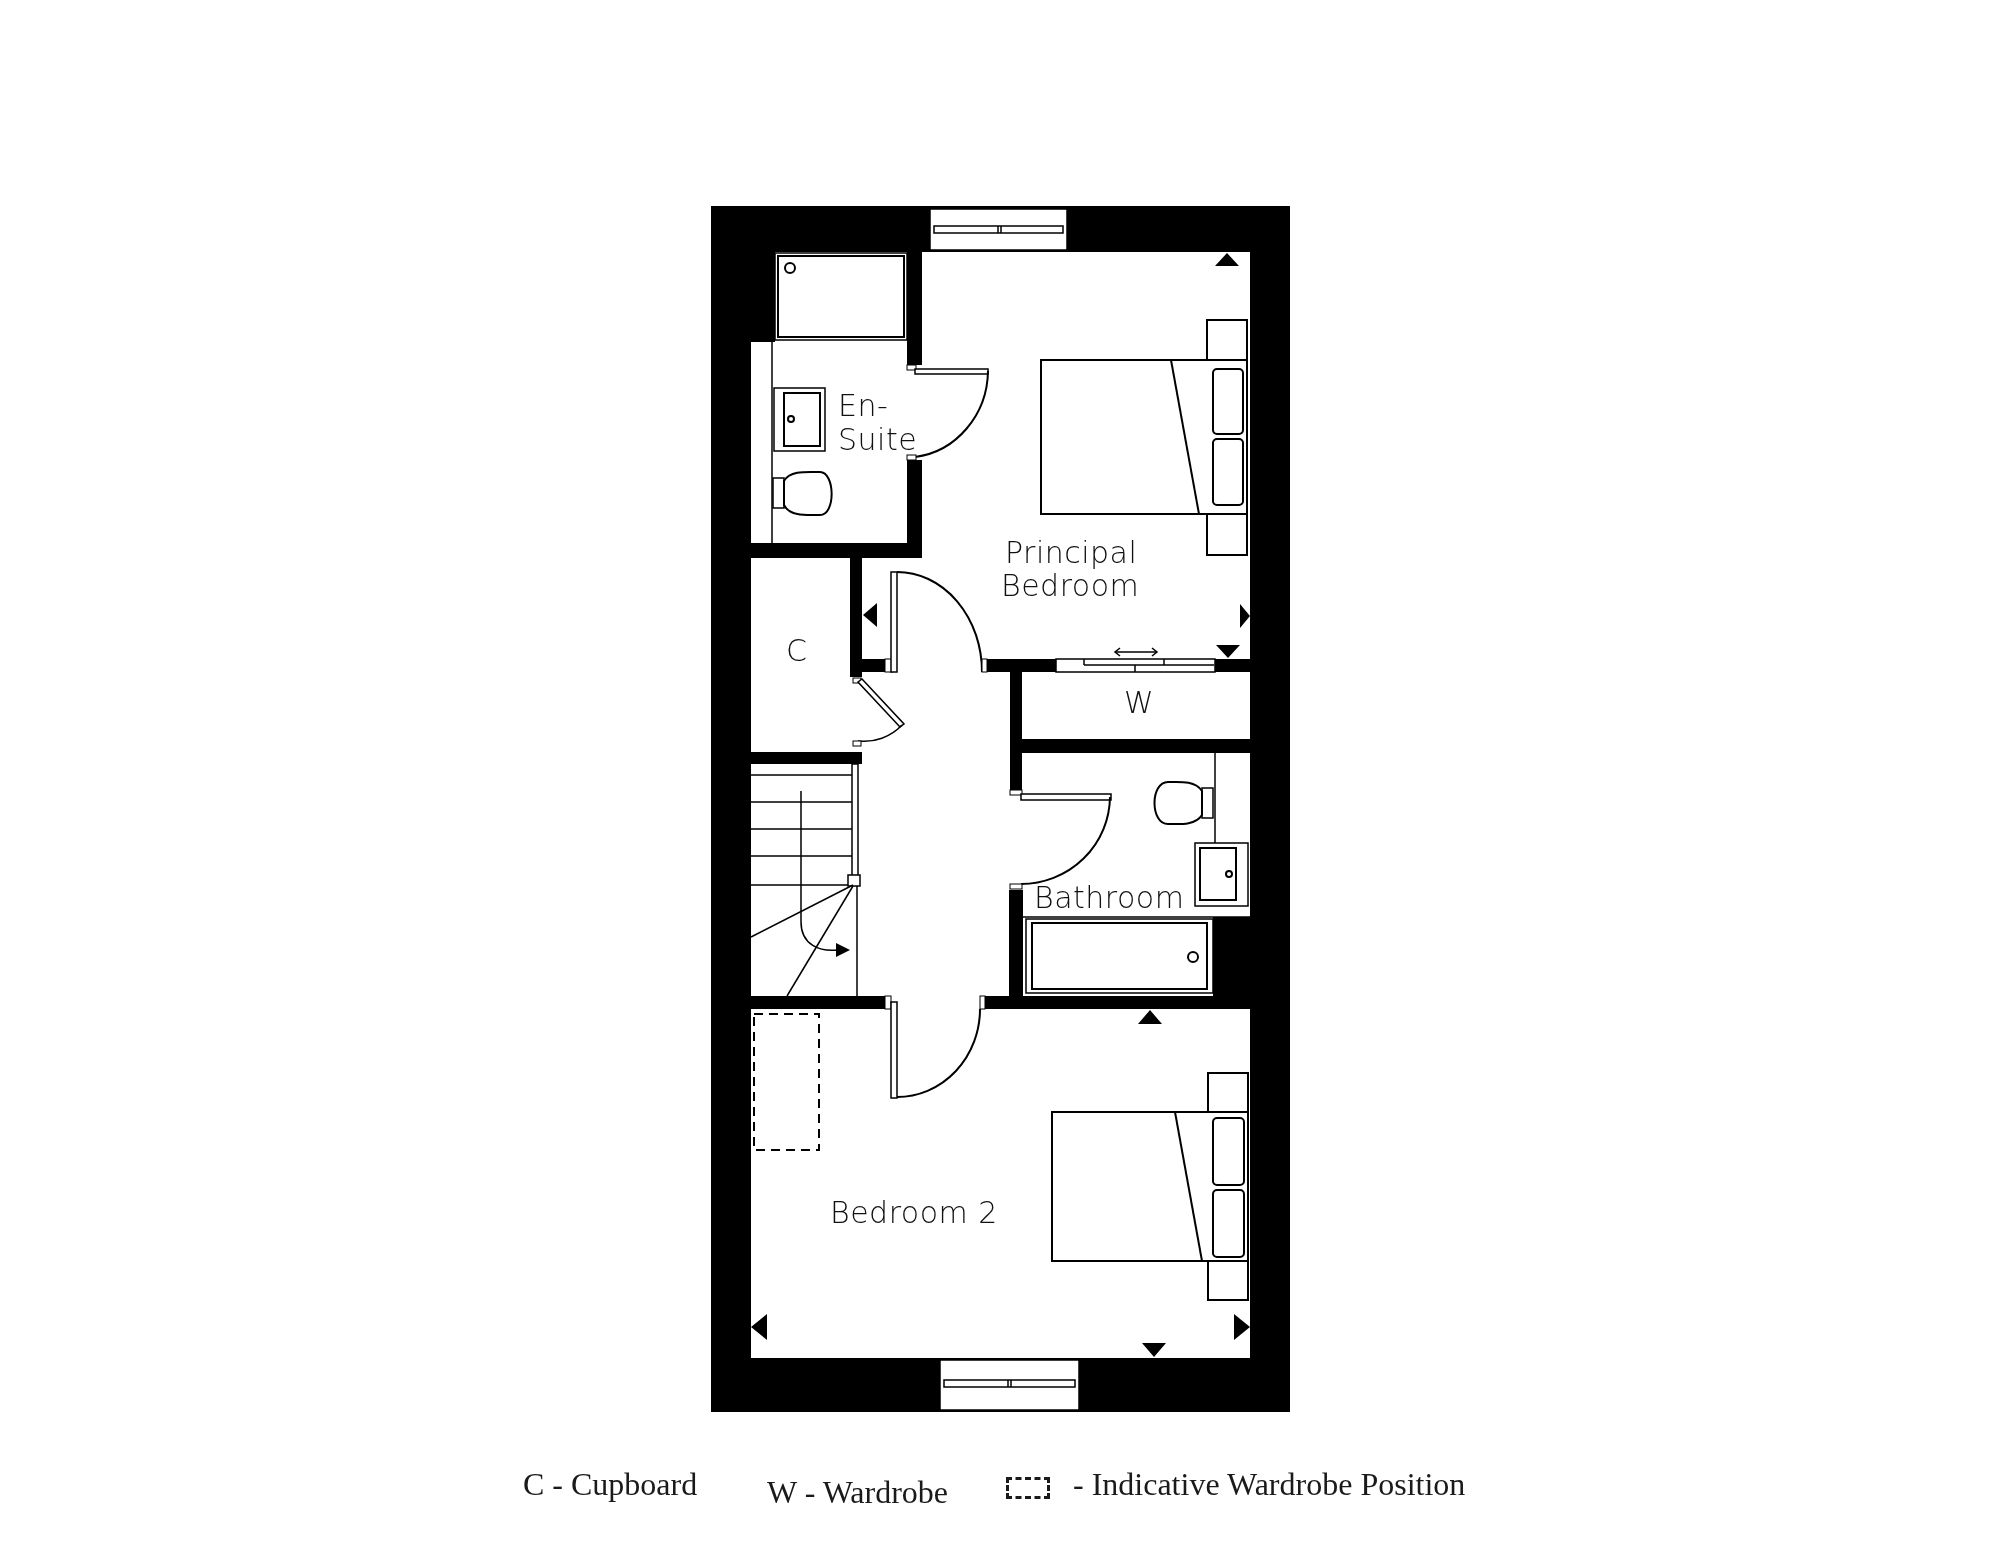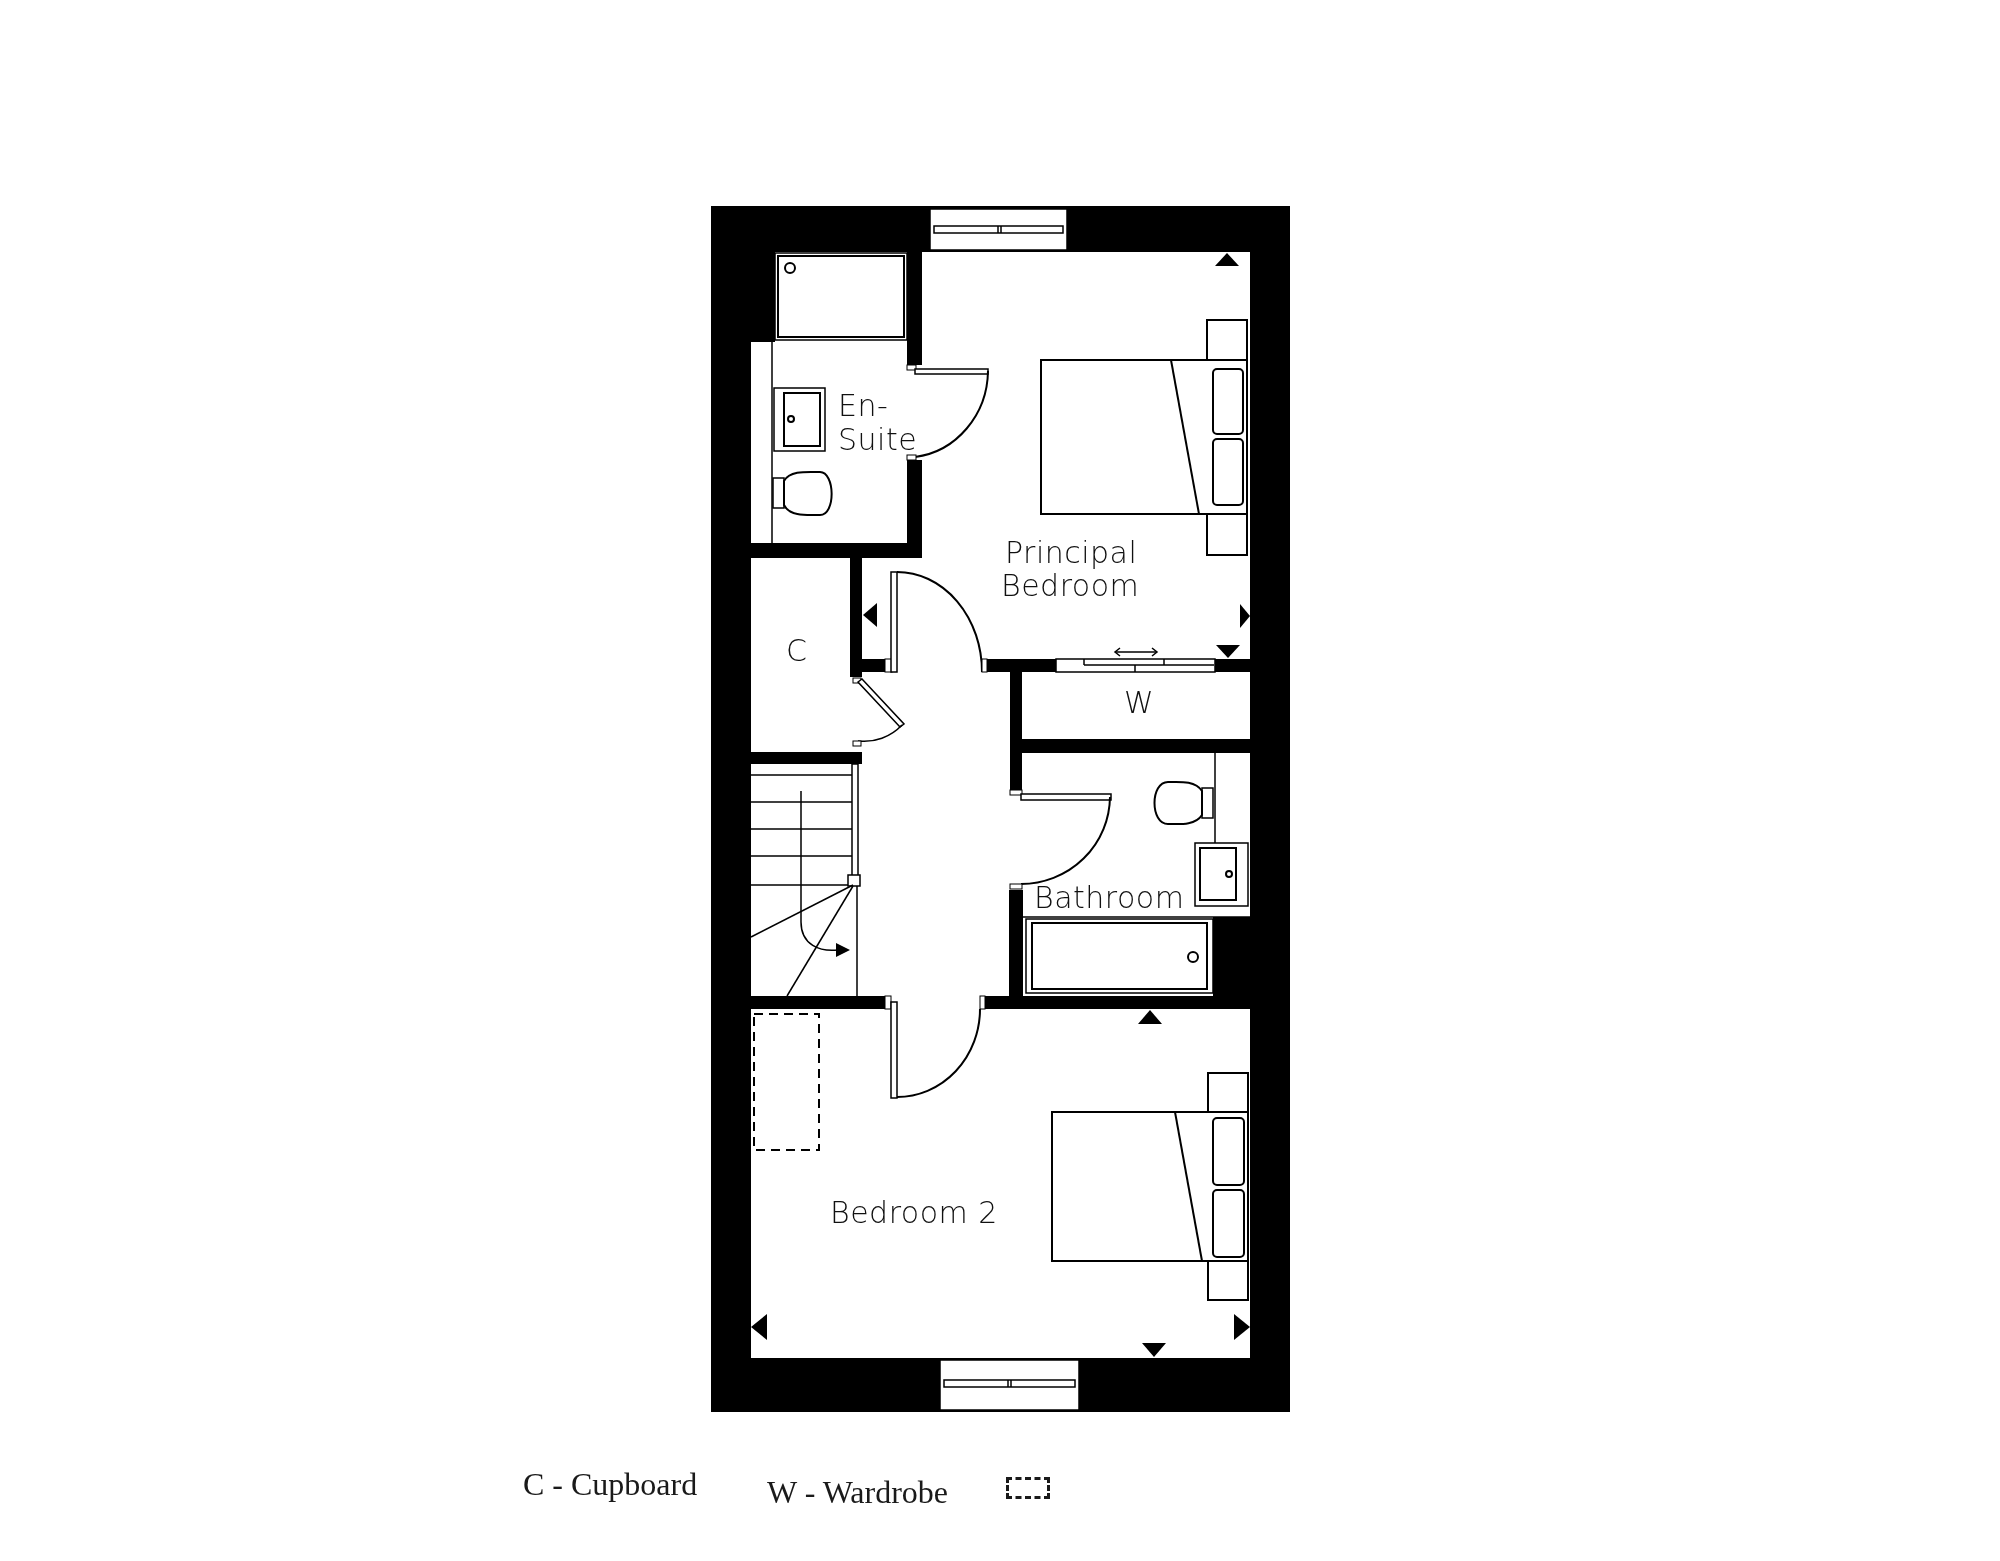--- a/index.html
+++ b/index.html
@@ -194,13 +194,14 @@
     <polygon points="1250,1327 1234,1314 1234,1340" fill="#000"></polygon>
     <polygon points="1154,1357 1142,1343 1166,1343" fill="#000"></polygon>
     <text class="room-label" x="830" y="1223">Bedroom 2</text>
   </g>
 </svg>
 
 <div class="legend">
   <span class="legend-item" style="left:523px;">C - Cupboard</span>
   <span class="legend-item" style="left:767px;margin-top:8px;">W - Wardrobe</span>
   <span class="legend-box" style="left:1006px;"></span>
+  <span class="legend-item" style="left:1073px;">- Indicative Wardrobe Position</span>
 </div>
 
 </body></html>

